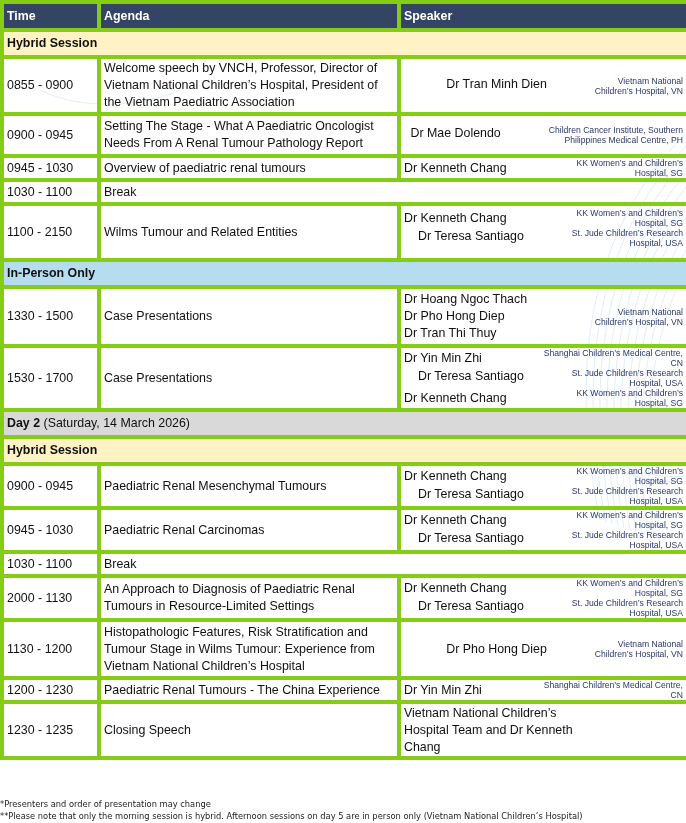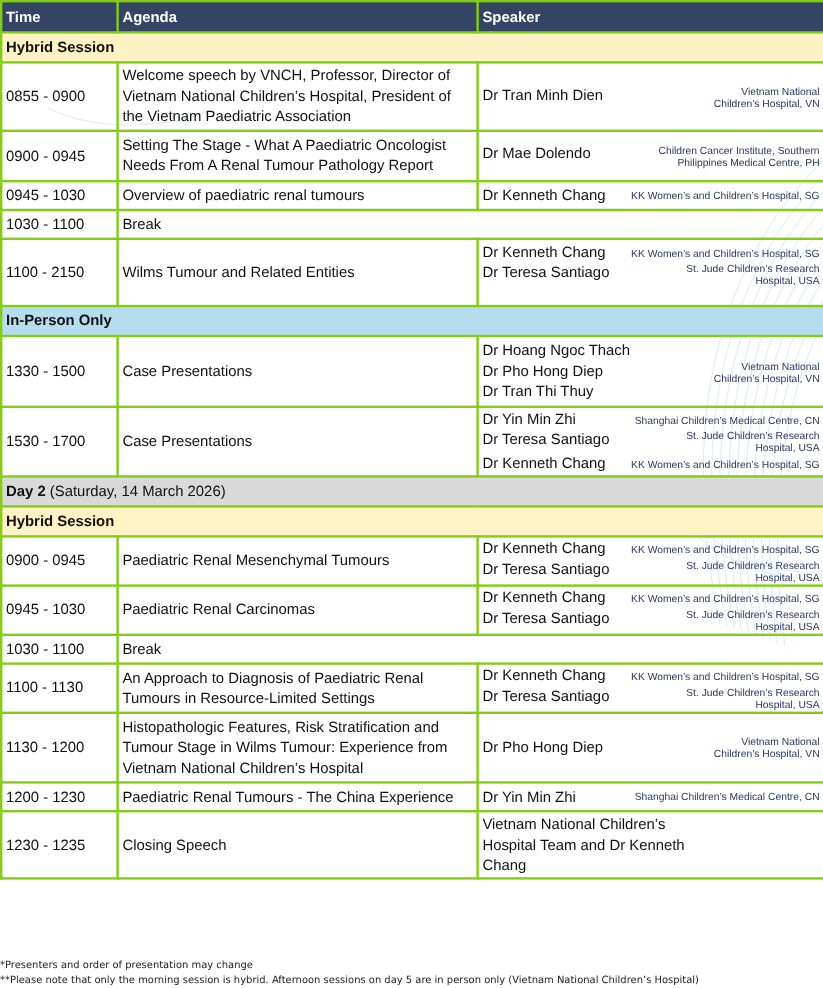--- a/index.html
+++ b/index.html
@@ -1,32 +1,32 @@
 <!DOCTYPE html>
 <html><head>
 <meta charset="utf-8">
 <style>
   html, body { margin: 0; padding: 0; background: #ffffff; }
   body { width: 686px; height: 823px; position: relative; overflow: hidden;
          font-family: "Liberation Sans", "DejaVu Sans", sans-serif; color: #111; }
   .watermark { position: absolute; left: 0; top: 0; width: 686px; height: 823px; pointer-events: none; z-index: 0; }
   table.agenda { position: absolute; left: 0; top: 0; width: 686px; border-collapse: collapse; table-layout: fixed; z-index: 1; }
-  table.agenda td, table.agenda th { border: 2px solid #84cc16; padding: 0 3px; vertical-align: middle; font-size: 12.4px; line-height: 17px; }
+  table.agenda td, table.agenda th { border: 4px solid #84cc16; padding: 0 3px; vertical-align: middle; font-size: 12.4px; line-height: 17px; }
   col.c-time { width: 97px; }
   col.c-agenda { width: 300px; }
   col.c-speaker { width: 289px; }
   th { background: #344464; color: #ffffff; text-align: left; font-weight: bold; height: 24px; font-size: 12.5px; }
   tr.day td { background: #d9d9d9; font-weight: bold; height: 23px; color: #111; }
   tr.day td .day-date { font-weight: normal; }
   tr.hybrid td { background: #fff2c4; font-weight: bold; height: 23px; }
   tr.inperson td { background: #b5dcef; font-weight: bold; height: 23px; }
   td.time { white-space: nowrap; }
   .speaker-wrap { display: flex; justify-content: space-between; align-items: center; }
   .speaker-block { display: flex; flex-direction: column; }
-  .sp-line { display: flex; justify-content: space-between; align-items: flex-start; min-height: 17px; }
+  .sp-line { display: flex; justify-content: flex-end; align-items: flex-start; min-height: 17px; gap: 44px; }
   .sp-name { white-space: nowrap; }
   .aff { font-size: 8.6px; line-height: 10px; color: #2b3766; text-align: right; margin-left: 4px; }
   .aff-group { display: flex; flex-direction: column; text-align: right; }
   .foot { position: absolute; left: 0; font-family: "DejaVu Sans", sans-serif; font-size: 8.3px; color: #222; z-index: 1; white-space: nowrap; }
 </style>
 </head>
 <body>
 
 <svg class="watermark" viewBox="0 0 686 823" xmlns="http://www.w3.org/2000/svg">
   <g fill="none" stroke="#d6eaf7" stroke-width="0.8">
@@ -215,21 +215,21 @@
           </div>
       </td>
     </tr>
 
     <tr style="height:24px">
       <td class="time">1030 - 1100</td>
       <td colspan="2">Break</td>
     </tr>
 
     <tr style="height:41px">
-      <td class="time">1100 - 1130</td>
+      <td class="time">2000 - 1130</td>
       <td>An Approach to Diagnosis of Paediatric Renal Tumours in Resource-Limited Settings</td>
       <td>
         <div class="sp-line" style="align-items:center">
             <span class="sp-name">Dr Kenneth Chang</span>
           <span class="aff">KK Women’s and Children’s Hospital, SG</span>
           </div>
         <div class="sp-line">
             <span class="sp-name">Dr Teresa Santiago</span>
           <span class="aff-group">
               <span class="aff">St. Jude Children’s Research</span>

